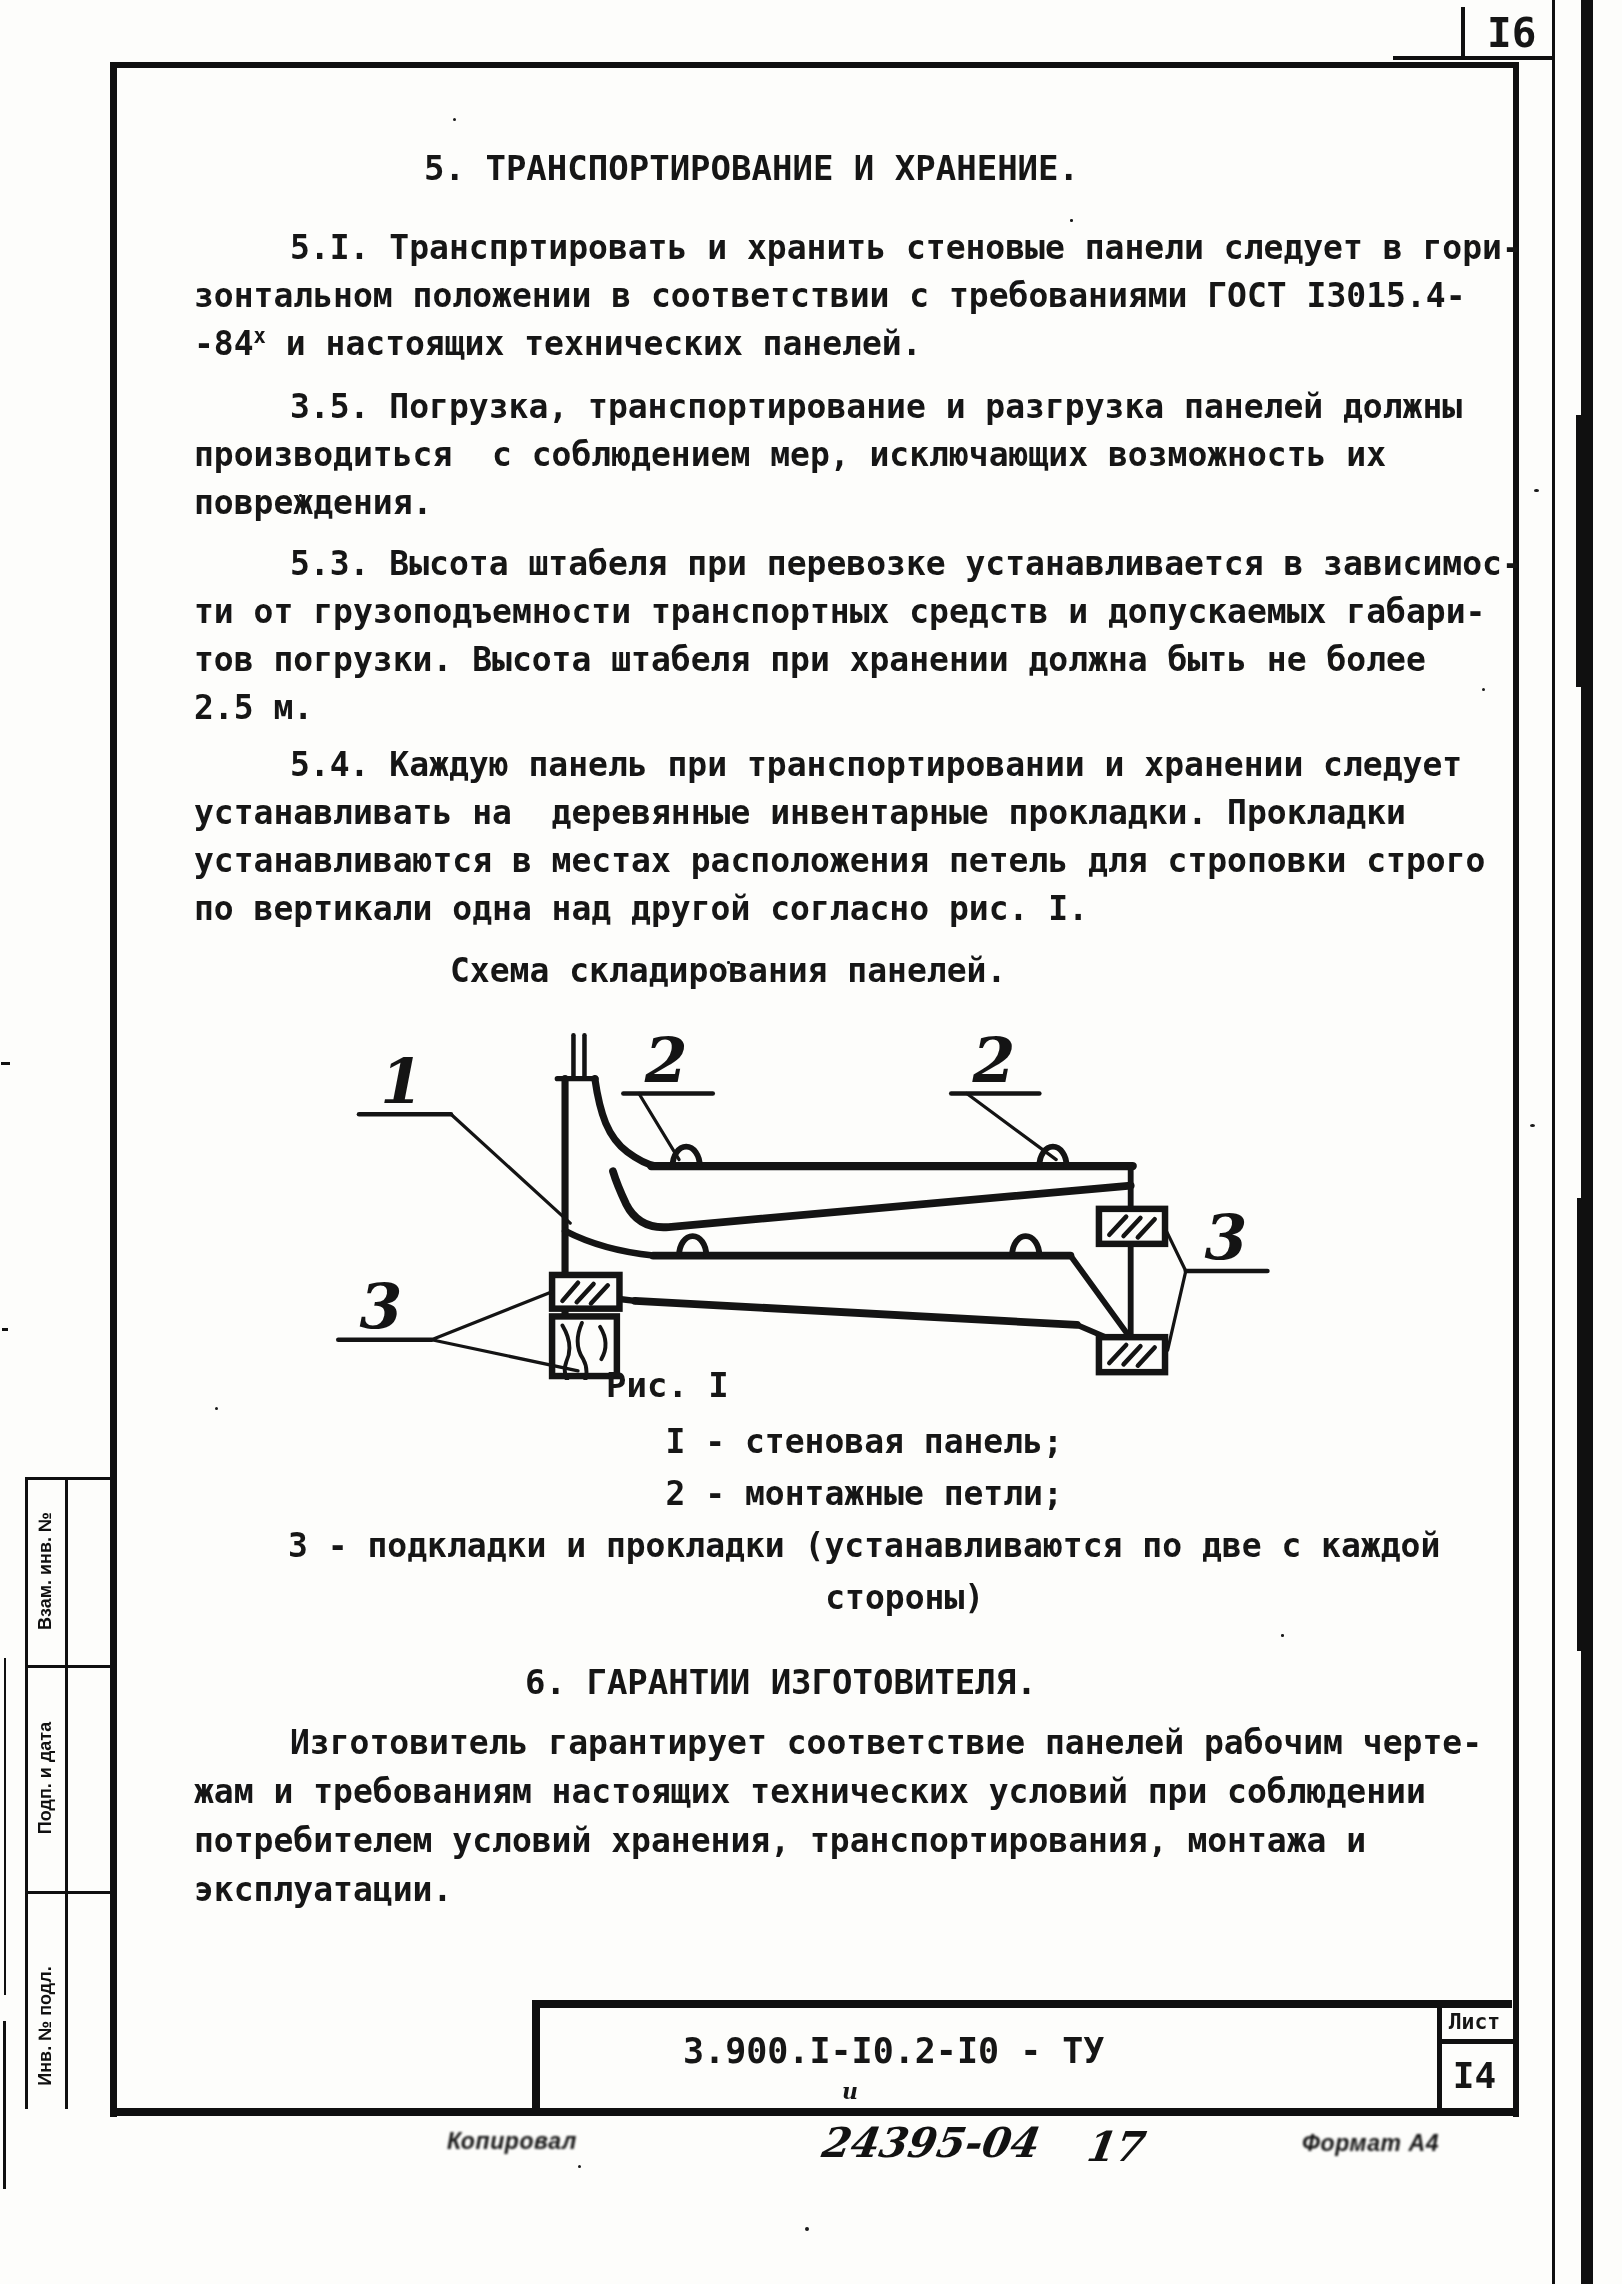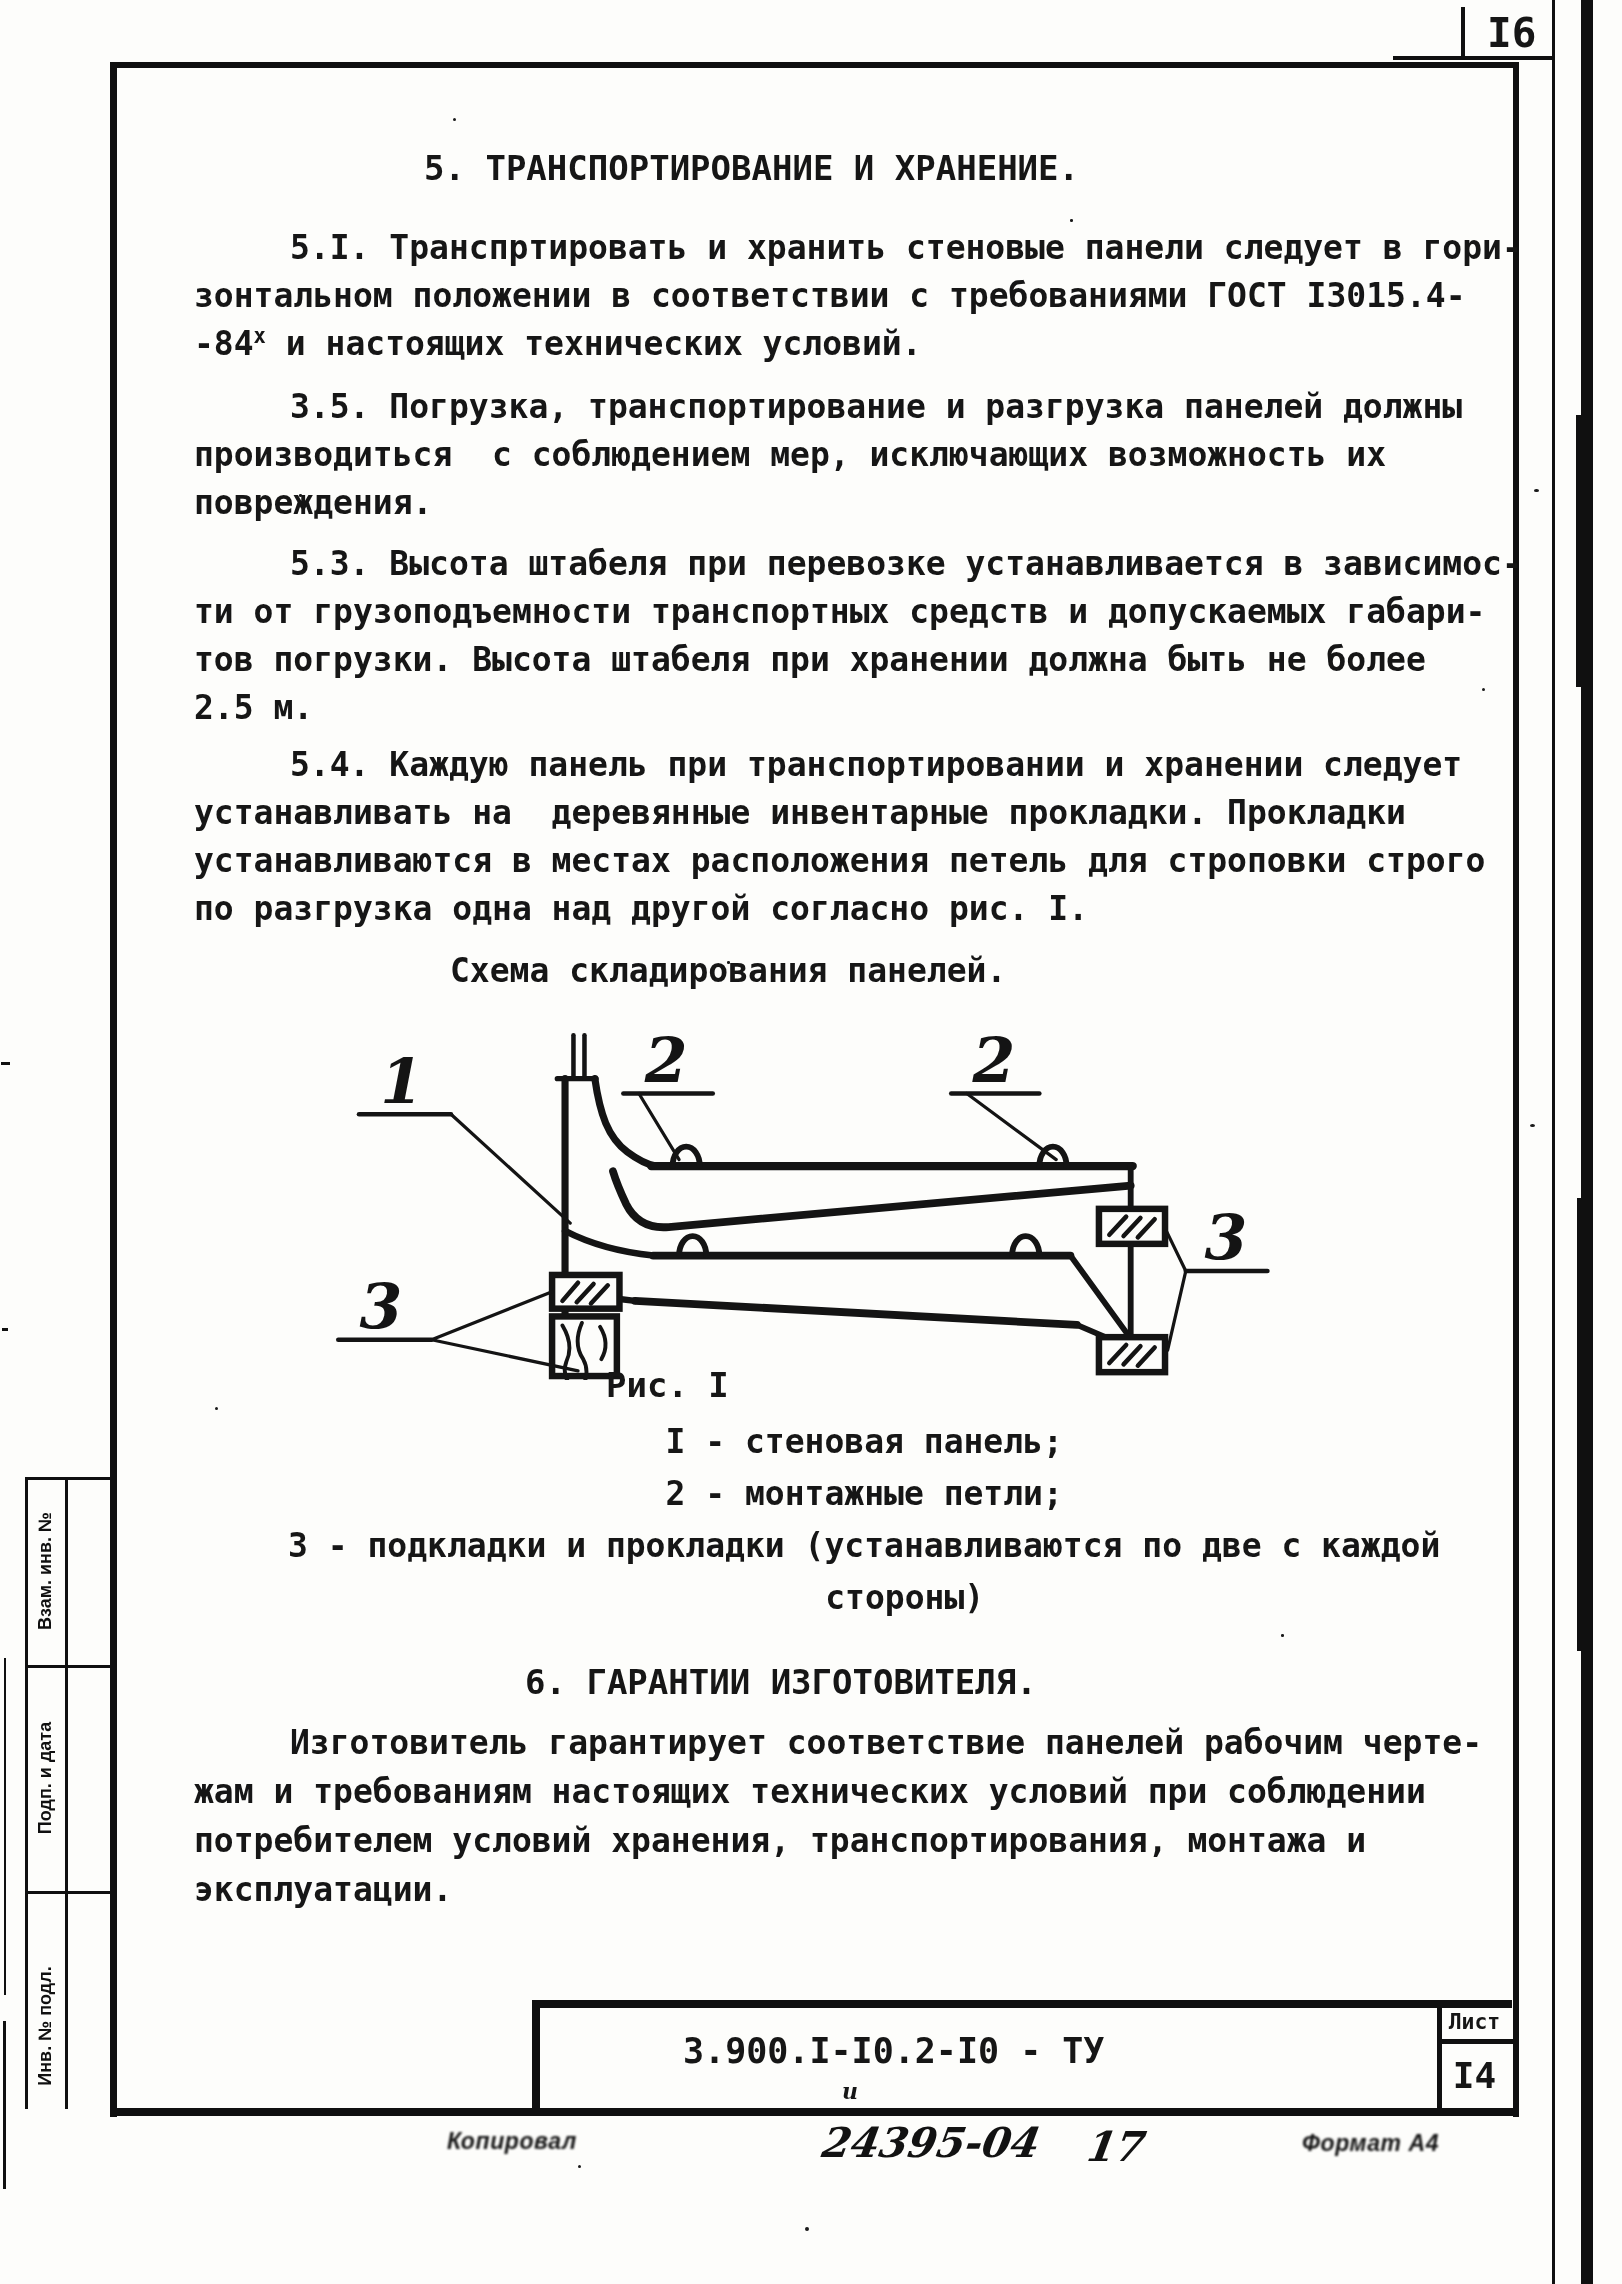--- a/index.html
+++ b/index.html
@@ -62,41 +62,41 @@
   <div class="hline" style="left:24.6px;top:1891px;width:91px;height:2.6px;"></div>
   <div class="vlabel" style="left:-64px;top:1560px;">Взам. инв. №</div>
   <div class="vlabel" style="left:-64px;top:1767px;">Подп. и дата</div>
   <div class="vlabel" style="left:-64px;top:2015px;">Инв. № подл.</div>
 
   <div class="body-block tw" style="left:424px;top:148px;font-size:34px;text-align:right;">5. ТРАНСПОРТИРОВАНИЕ И ХРАНЕНИЕ.</div>
 
   <div class="body-block" style="top:228px;">
     <div class="line indent">5.I. Транспртировать и хранить стеновые панели следует в гори-</div>
     <div class="line">зонтальном положении в соответствии с требованиями ГОСТ I3015.4-</div>
-    <div class="line"><span>-84</span><sup>х</sup><span> и настоящих технических условий.</span></div>
+    <div class="line"><span>-84</span><sup>х</sup><span> и настоящих технических панелей.</span></div>
   </div>
 
   <div class="body-block" style="top:387px;">
     <div class="line indent">3.5. Погрузка, транспортирование и разгрузка панелей должны</div>
     <div class="line">производиться  с соблюдением мер, исключающих возможность их</div>
     <div class="line">повреждения.</div>
   </div>
 
   <div class="body-block" style="top:544px;">
     <div class="line indent">5.3. Высота штабеля при перевозке устанавливается в зависимос-</div>
     <div class="line">ти от грузоподъемности транспортных средств и допускаемых габари-</div>
     <div class="line">тов погрузки. Высота штабеля при хранении должна быть не более</div>
     <div class="line">2.5 м.</div>
   </div>
 
   <div class="body-block" style="top:745px;">
     <div class="line indent">5.4. Каждую панель при транспортировании и хранении следует</div>
     <div class="line">устанавливать на  деревянные инвентарные прокладки. Прокладки</div>
     <div class="line">устанавливаются в местах расположения петель для строповки строго</div>
-    <div class="line">по разгрузка одна над другой согласно рис. I.</div>
+    <div class="line">по вертикали одна над другой согласно рис. I.</div>
   </div>
 
   <div class="body-block tw" style="left:450px;top:951px;font-size:33px;">Схема складирования панелей.</div>
 
   <svg style="position:absolute;left:324px;top:1017px;" width="946" height="363" viewBox="0 0 1460 560">
     <g stroke="#141414" fill="none" stroke-linecap="round">
 
       <path d="M 372 95 V 552" stroke-width="11"></path>
       <path d="M 385 28 V 95" stroke-width="7"></path>
       <path d="M 402 28 V 95" stroke-width="7"></path>

